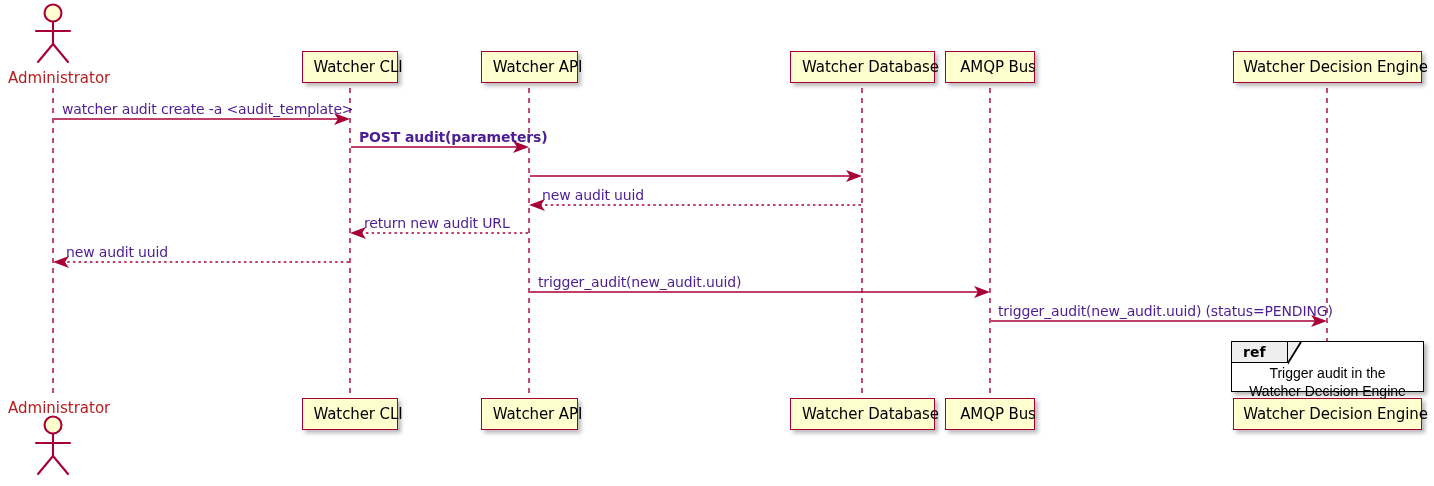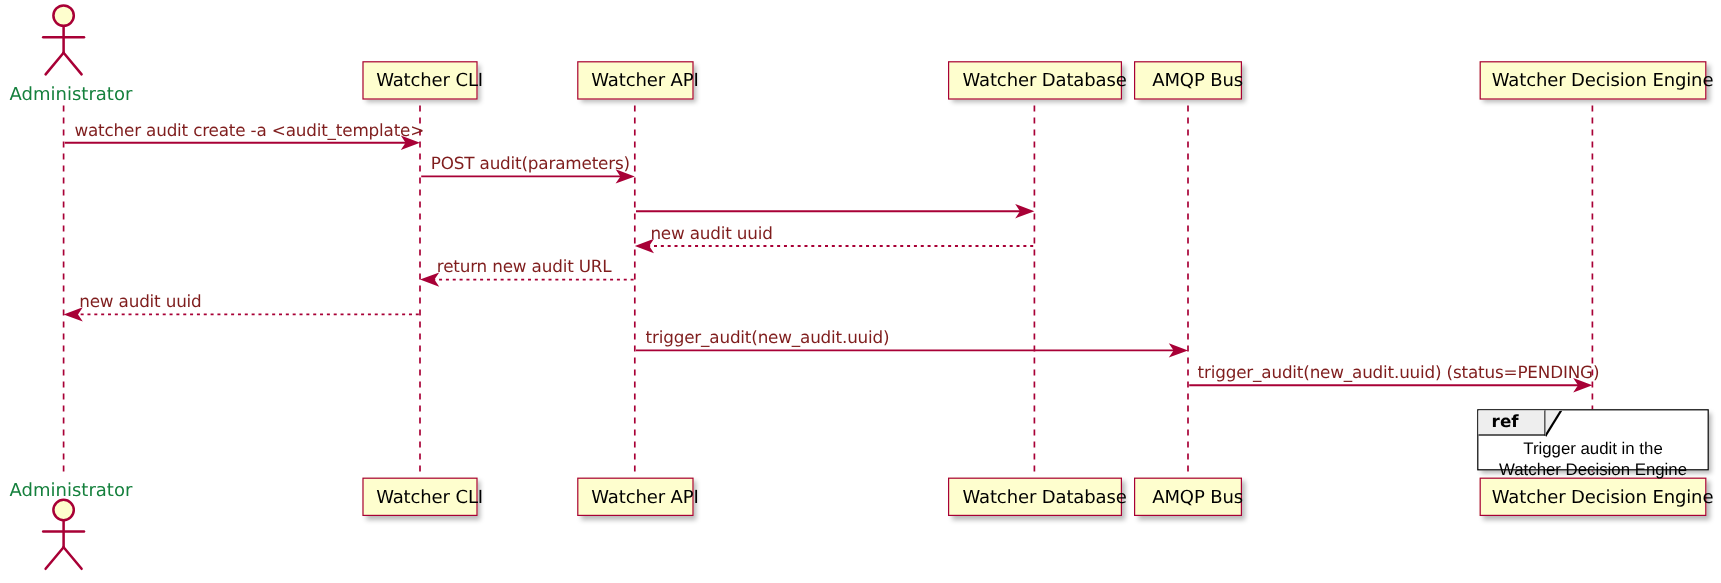--- a/index.html
+++ b/index.html
@@ -65,28 +65,28 @@
     justify-content: center;
     color: #000000;
     font-size: 15px;
     font-family: "DejaVu Sans", sans-serif;
     white-space: nowrap;
     letter-spacing: -0.1px;
     padding-left: 16px;
   }
   .actor-label {
     position: absolute;
-    color: #15803d;
+    color: #b91c1c;
     font-size: 15px;
     white-space: nowrap;
     font-family: "DejaVu Sans", sans-serif;
   }
   .msg-label {
     position: absolute;
-    color: #7f1d1d;
+    color: #4c1d95;
     font-size: 14px;
     white-space: nowrap;
     font-family: "DejaVu Sans", sans-serif;
     letter-spacing: -0.15px;
   }
   .refbox {
     position: absolute;
     background: #FFFFFF;
     border: 1.8px solid #000000;
     box-sizing: border-box;
@@ -215,21 +215,21 @@
   <div class="pbox" style="left:481px; top:398px; width:97px; height:32px;">Watcher API</div>
 
   <div class="pbox" style="left:790px; top:398px; width:145px; height:32px;">Watcher Database</div>
 
   <div class="pbox" style="left:945px; top:398px; width:90px; height:32px;">AMQP Bus</div>
 
   <div class="pbox" style="left:1233px; top:398px; width:189px; height:32px;">Watcher Decision Engine</div>
 
   <div class="msg-label" style="left:62px; top:101px;">watcher audit create -a &lt;audit_template&gt;</div>
 
-  <div class="msg-label" style="left:359px; top:129px;">POST audit(parameters)</div>
+  <div class="msg-label" style="left:359px; top:129px;font-weight:bold;">POST audit(parameters)</div>
 
 
   <div class="msg-label" style="left:542px; top:187px;">new audit uuid</div>
 
   <div class="msg-label" style="left:364px; top:215px;">return new audit URL</div>
 
   <div class="msg-label" style="left:66px; top:244px;">new audit uuid</div>
 
   <div class="msg-label" style="left:538px; top:274px;">trigger_audit(new_audit.uuid)</div>
 

